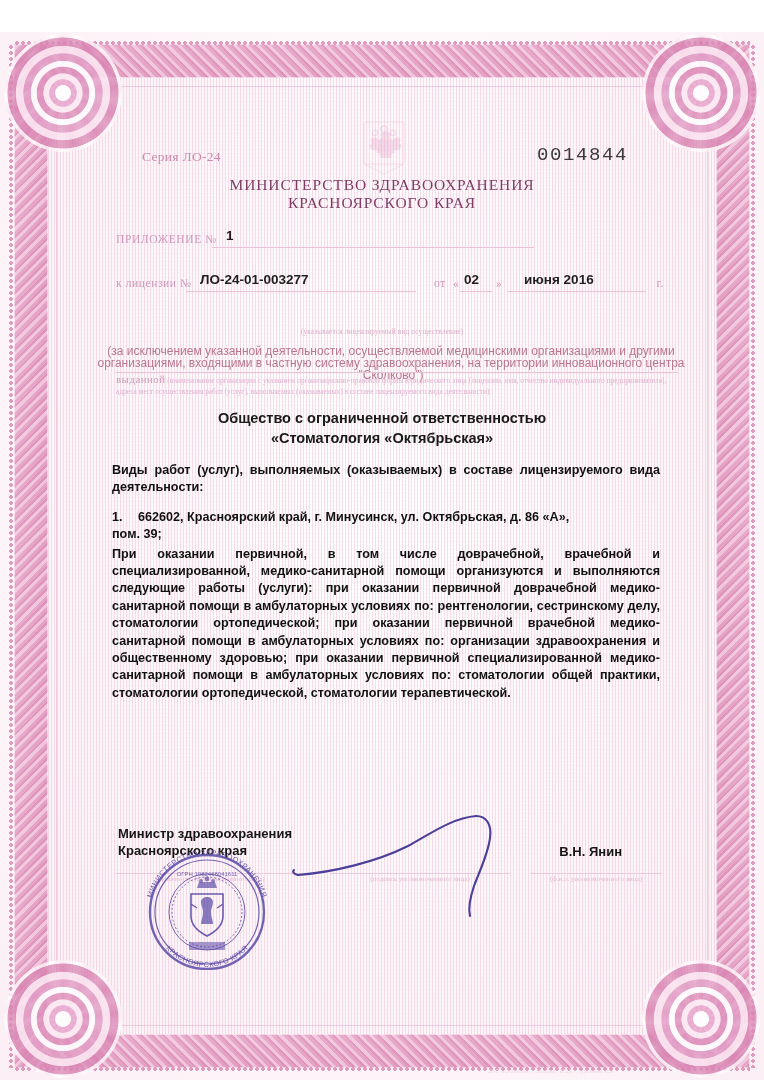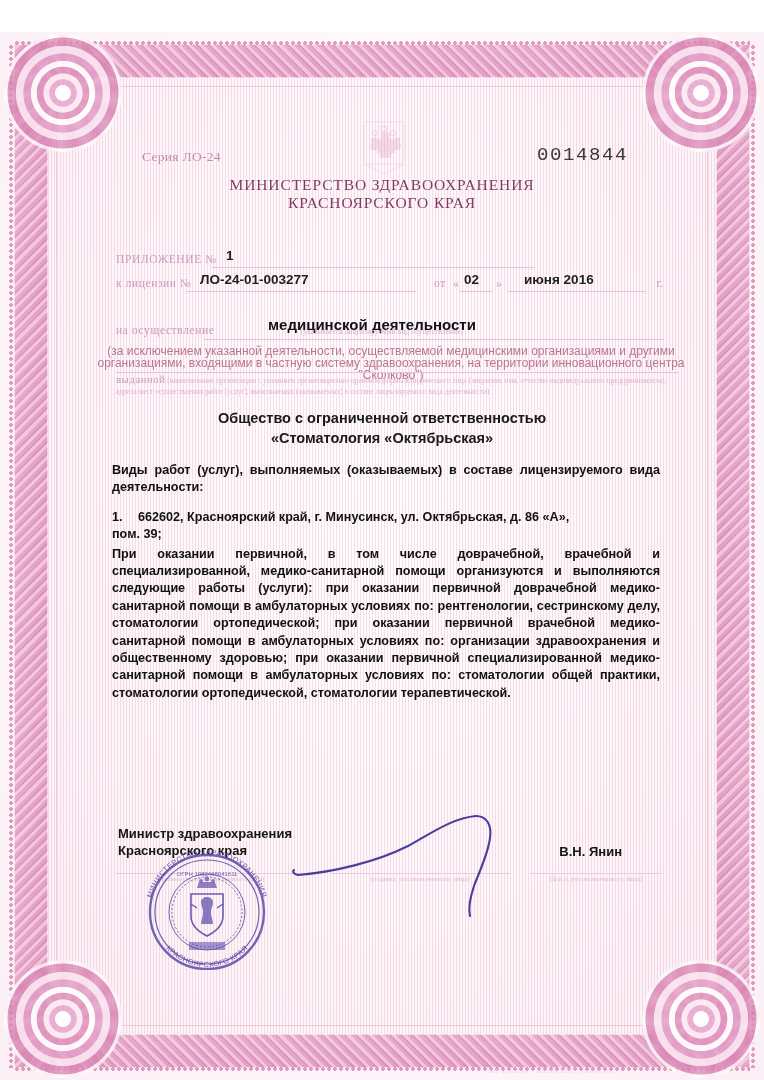--- a/index.html
+++ b/index.html
@@ -132,21 +132,21 @@
     white-space:nowrap;
   }
   .val{
     font-family:"Liberation Sans", sans-serif;
     font-weight:bold;font-size:13.5px;color:#1e1e1e;
   }
   .rule{
     position:absolute;border-bottom:1px solid #e8c3d8;height:0;
   }
 
-  .r-prilozhenie{top:216px;padding-left:44px;}
+  .r-prilozhenie{top:196px;padding-left:44px;}
   .r-licenziya{top:240px;padding-left:25px;}
   .r-osush{top:286px;}
 
   .caption{
     position:absolute;text-align:center;
     font-family:"Liberation Serif", serif;
     font-size:7.2px;color:#dcaecb;letter-spacing:.2px;
   }
   .excl{
     position:absolute;left:96px;right:78px;top:313px;text-align:center;
@@ -280,25 +280,20 @@
       <span class="lbl" style="position:absolute;left:318px;top:5px">от</span>
       <span class="lbl" style="position:absolute;left:337px;top:5px">«</span>
       <span class="val" style="position:absolute;left:348px;top:0">02</span>
       <div class="rule" style="left:344px;width:32px;top:19px"></div>
       <span class="lbl" style="position:absolute;left:380px;top:5px">»</span>
       <span class="val" style="position:absolute;left:408px;top:0">июня  2016</span>
       <div class="rule" style="left:392px;right:18px;top:19px"></div>
       <span class="lbl" style="position:absolute;right:0;top:5px">г.</span>
     </div>
 
-    <div class="row r-osush">
-      <span class="lbl" style="position:absolute;left:0;top:6px">на осуществление</span>
-      <span style="position:absolute;left:152px;top:-2px;font-weight:bold;font-size:15px;color:#121212">медицинской деятельности</span>
-      <div class="rule" style="left:88px;right:0;top:21px"></div>
-    </div>
 
     <div class="caption" style="left:210px;width:344px;top:296px">(указывается лицензируемый вид осуществление)</div>
 
     <div class="excl">
       <span>(за исключением указанной деятельности, осуществляемой медицинскими организациями и другими организациями,</span>
       <span>входящими в частную систему здравоохранения, на территории инновационного центра "Сколково")</span>
     </div>
 
     <div class="rule" style="left:116px;right:86px;top:340px"></div>
 

